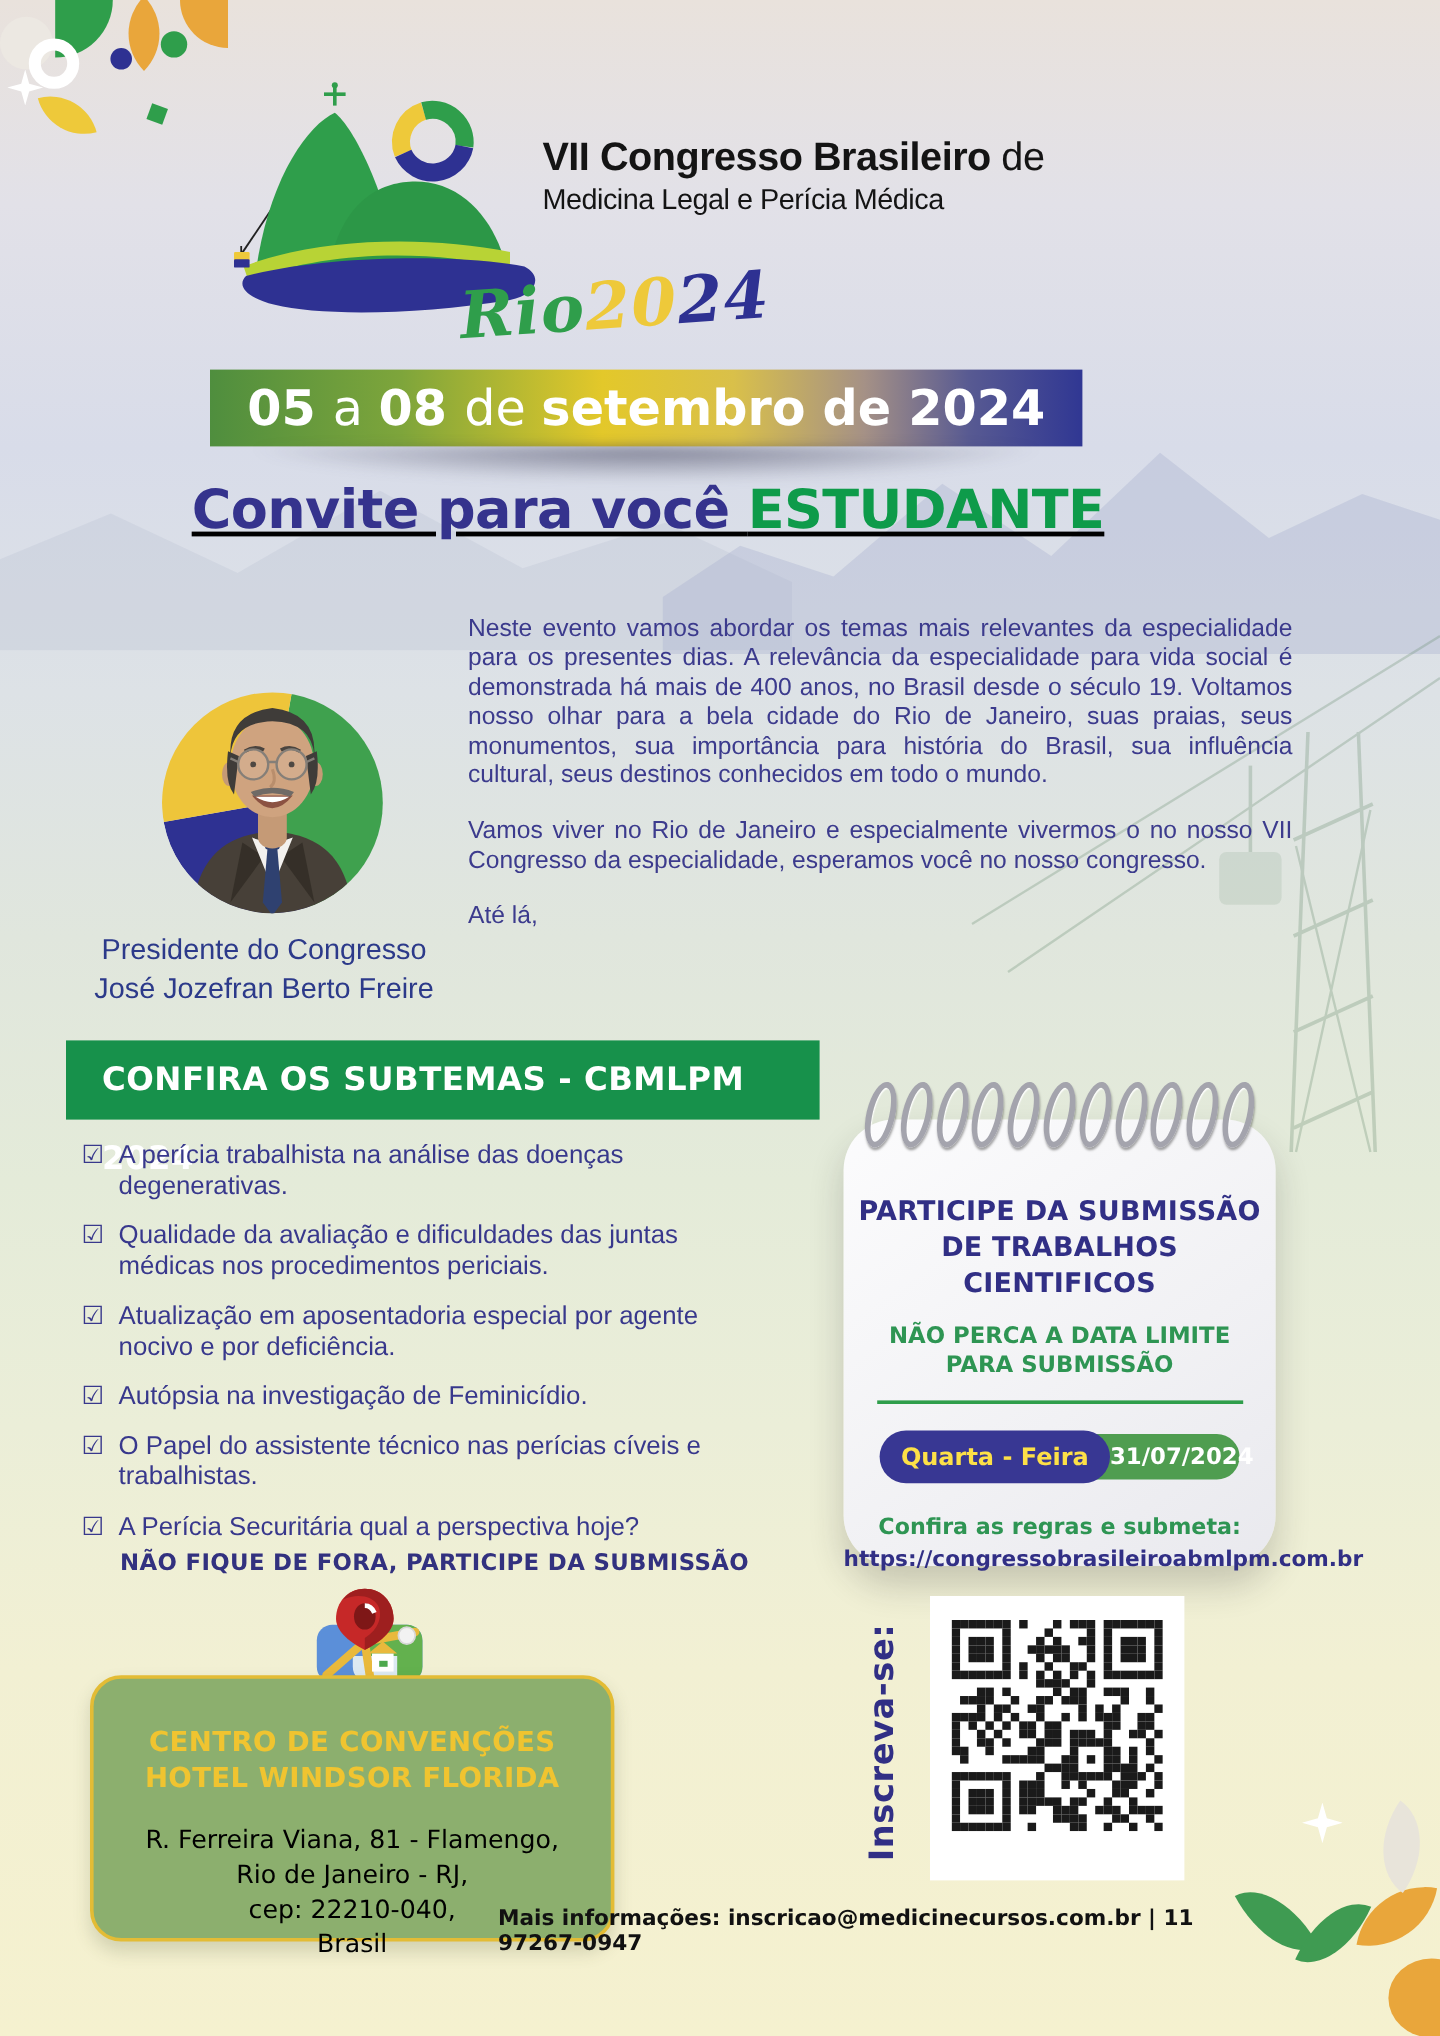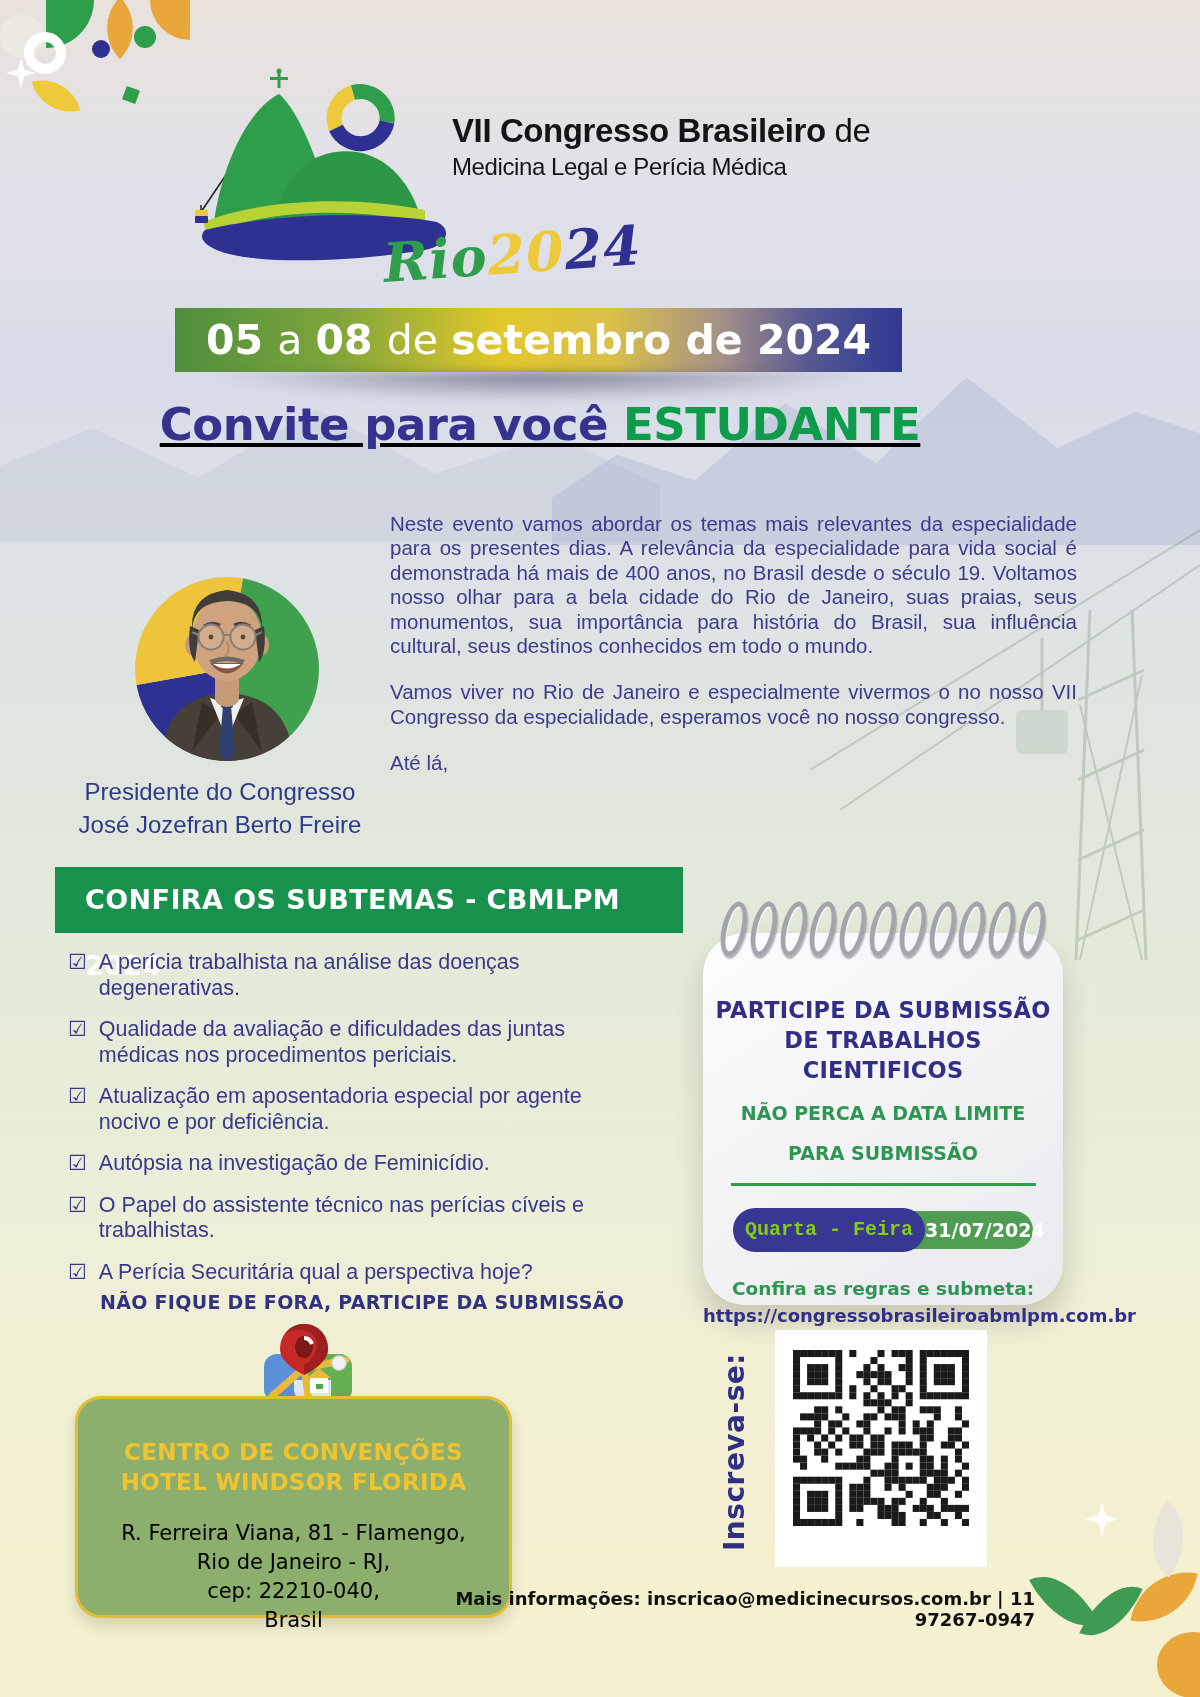--- a/index.html
+++ b/index.html
@@ -68,41 +68,41 @@
     box-shadow:0 16px 28px rgba(40,40,40,.20);text-align:center;box-sizing:border-box;padding-top:62px;}
   .rings{left:722px;top:901px;width:322px;display:flex;justify-content:space-between;}
   .ring{width:14px;height:46px;border:5px solid #a4a4ad;border-radius:50%;transform:rotate(13deg);
     box-shadow:inset 1px 1px 1px rgba(255,255,255,.95),1px 2px 2px rgba(0,0,0,.35);background:transparent;}
   .card-title{color:#312f85;font-weight:800;font-size:22.5px;line-height:30px;letter-spacing:.2px;}
   .card-warn{margin-top:16px;color:#2e9553;font-weight:800;font-size:19px;line-height:24px;}
   .card-divider{margin:18px auto 0;width:305px;height:3px;background:#2f9e4b;}
   .pill{position:relative;margin:22px auto 0;width:300px;height:44px;}
   .pill-green{position:absolute;left:16px;right:0;top:3px;bottom:3px;border-radius:20px;background:#4f9d50;}
   .pill-navy{position:absolute;left:0;top:0;width:192px;height:44px;border-radius:22px;background:#383793;
-    color:#84cc16;font-weight:800;font-size:20px;line-height:44px;font-family:Liberation Mono, monospace;}
+    color:#fde047;font-weight:800;font-size:20px;line-height:44px;}
   .pill-date{position:absolute;left:192px;right:0;top:3px;color:#fff;font-weight:600;font-size:19px;line-height:38px;}
   .card-rules{margin-top:26px;color:#2e9553;font-weight:600;font-size:18.5px;}
   .card-url{margin-top:6px;color:#312f85;font-weight:800;font-size:18px;}
 
   
   .map-icon{left:252px;top:1318px;}
   .loc-box{left:75px;top:1396px;width:437px;height:222px;border-radius:26px;background:#8caf6e;
     border:3px solid #e3bc35;box-sizing:border-box;text-align:center;padding-top:38px;
     box-shadow:0 8px 14px rgba(60,70,40,.18);}
   .loc-title{color:#f0c430;font-weight:800;font-size:23px;line-height:30px;letter-spacing:.3px;}
   .loc-addr{list-style:none;margin:22px 0 0;padding:0;color:#000000;font-size:21px;line-height:29px;font-weight:500;}
 
   
   .inscreva{left:712px;top:1338px;height:228px;width:44px;display:flex;align-items:center;justify-content:center;}
   .inscreva span{writing-mode:vertical-rl;transform:rotate(180deg);color:#312f85;font-weight:800;font-size:28px;letter-spacing:.5px;}
   .qr-box{left:775px;top:1330px;width:212px;height:237px;background:#fff;}
   .qr-box svg{position:absolute;left:18px;top:20px;}
 
   
-  .footer-info{left:415px;top:1588px;width:620px;text-align:right;color:#111;font-weight:700;font-size:18px;}
+  .footer-info{left:415px;top:1588px;width:620px;text-align:left;color:#111;font-weight:700;font-size:18px;}
 </style>
 </head>
 <body>
 
 <div class="poster">
 
   <div class="mtn mtn2"></div>
   <div class="mtn mtn1"></div>
   <svg class="abs cable-bg" width="420" height="470">
     <g stroke="#6d8f74" fill="none" stroke-width="2">
@@ -255,21 +255,21 @@
         <span class="chk-ico">☑</span>
         <span class="chk-txt">A Perícia Securitária qual a perspectiva hoje?</span>
       </li>
     </ul>
   <div class="abs sub-note df">NÃO FIQUE DE FORA, PARTICIPE DA SUBMISSÃO</div>
 
   <div class="abs card df">
     <div class="card-title">PARTICIPE DA SUBMISSÃO</div>
     <div class="card-title">DE TRABALHOS CIENTIFICOS</div>
     <div class="card-warn">NÃO PERCA A DATA LIMITE</div>
-    <div class="card-warn" style="margin-top:16px;">PARA SUBMISSÃO</div>
+    <div class="card-warn" style="margin-top:0;">PARA SUBMISSÃO</div>
     <div class="card-divider"></div>
     <div class="pill">
       <div class="pill-green"></div>
       <div class="pill-date">31/07/2024</div>
       <div class="pill-navy">Quarta - Feira</div>
     </div>
     <div class="card-rules">Confira as regras e submeta:</div>
     <div class="card-url">https://congressobrasileiroabmlpm.com.br</div>
   </div>
   <div class="abs rings" id="rings">

